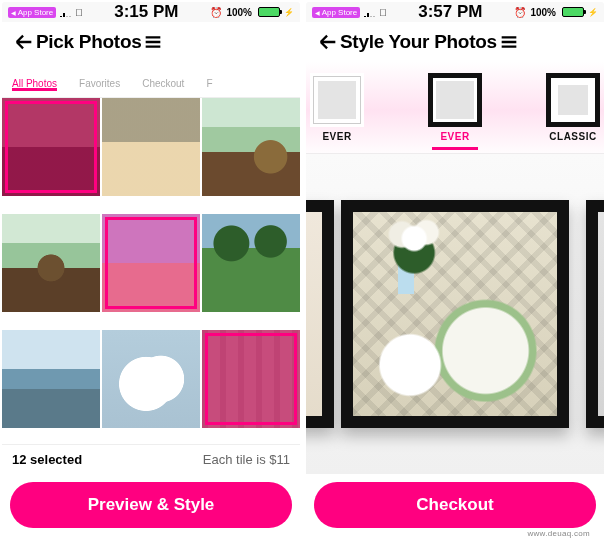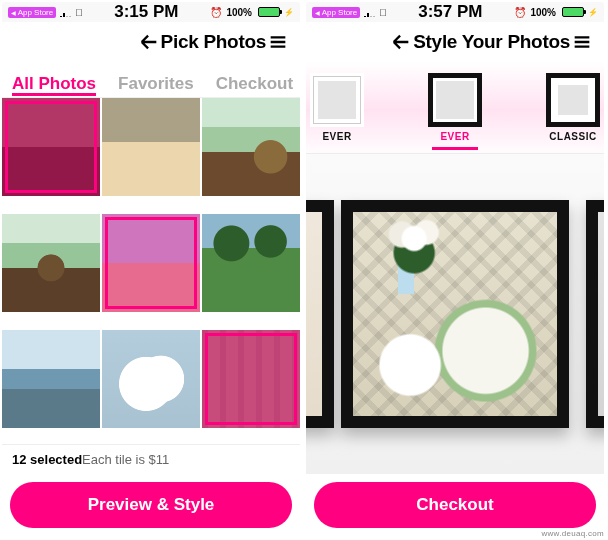--- a/index.html
+++ b/index.html
@@ -66,21 +66,21 @@
     width:2px; height:4px; background:#000; border-radius: 0 1px 1px 0;
   }
   .pct { font-size: 10px; font-weight:600;text-align:right; }
   .bolt { font-size: 8px; color:#000; }
 
   
   .navbar {
     height: 40px;
     display: flex;
     align-items: center;
-    justify-content: flex-end;
+    justify-content: flex-start;
     padding: 0 10px;
   }
   .back-icon, .menu-icon {
     width: 24px; height: 24px;
     display: flex; align-items: center; justify-content: center;
   }
   .back-icon svg, .menu-icon svg { stroke: #000; }
   .nav-title {
     font-size: 19px;
     font-weight: 800;
@@ -91,22 +91,22 @@
   .tabs {
     height: 36px;
     display: flex;
     align-items: center;
     gap: 22px;
     padding: 0 10px;
     border-bottom: 1px solid #eee;
     overflow: hidden;
   }
   .tab {
-    font-size: 17px;
-    font-weight: 700;
+    font-size: 10px;
+    font-weight: 400;
     color: #aaa;
     white-space: nowrap;
     padding-bottom: 2px;
     padding-top: 10px;
     position: relative;
   }
   .tab.active { color: #ff0080; }
   .tab.active::after {
     content: "";
     position: absolute; left:0; right:0; bottom:0;
@@ -186,20 +186,21 @@
       repeating-linear-gradient(90deg,#8a7a6a 0 6px,#9a8a78 6px 18px),
       linear-gradient(180deg,#a8b6b0 0 45%, rgba(0,0,0,0) 45%),
       linear-gradient(180deg,#a8b2ae 0 45%, #6f6355 45% 100%);
   }
 
   
   .footer-info {
     height: 30px;
     display: flex;
     align-items: center;
+    justify-content: space-between;
     padding: 0 10px;
     font-size: 13px;
     border-top: 1px solid #eee;
   }
   .footer-info .left { font-weight: 700; }
   .footer-info .right { color: #666; }
 
   
   .cta-wrap {
     padding: 8px;
@@ -317,21 +318,21 @@
     background:
       radial-gradient(circle at 60% 50%, #4cd964 40%, transparent 41%),
       linear-gradient(180deg,#f0e8dc,#e5dccb);
   }
   .frame.right-peek .frame-img {
     background: linear-gradient(180deg,#e4e4e4,#d4d4d4);
   }
 
   .wm {
     position:absolute;
-    right:4px; bottom:2px;
+    right:18px; bottom:2px;
     font-size:8px; color:#888;
     letter-spacing:0.3px;
   }
 </style>
 </head>
 <body>
 
 <div class="screen">
 
   <div class="statusbar">

